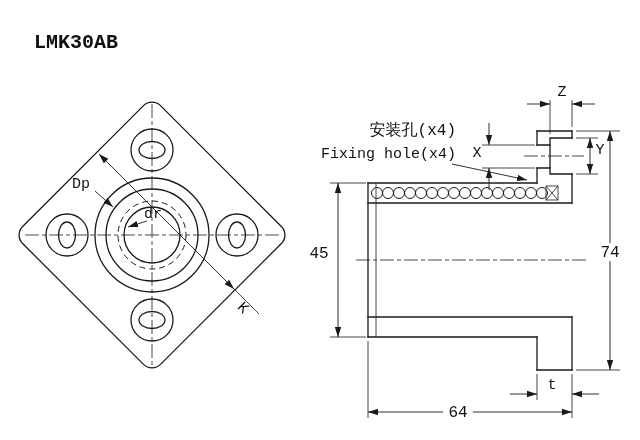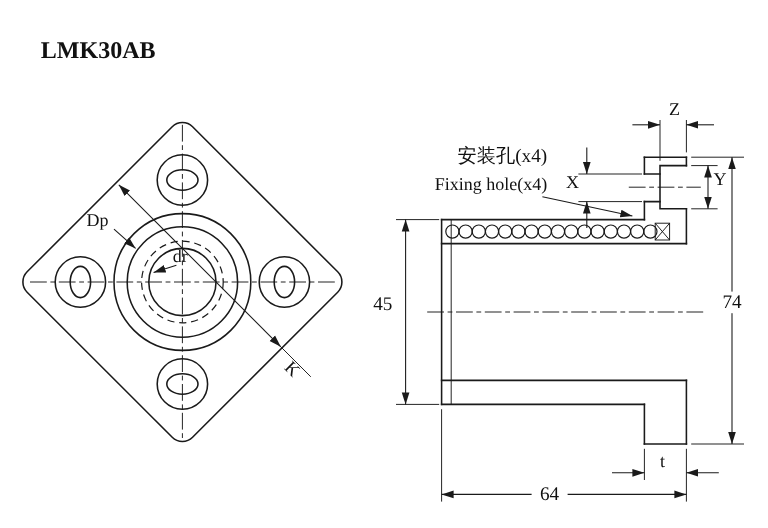--- a/index.html
+++ b/index.html
@@ -1,18 +1,18 @@
 <!DOCTYPE html>
 <html><head>
 <meta charset="utf-8">
 <style>
   html,body{margin:0;padding:0;background:#ffffff;}
   #stage{
     position:relative;width:640px;height:440px;background:#ffffff;overflow:hidden;
-    font-family:Liberation Serif, serif;
+    font-family:Liberation Mono, monospace;
   }
   svg{display:block;}
   .ol{stroke:#1a1a1a;stroke-width:1.3;fill:none;stroke-linecap:square;}
   .thin{stroke:#1a1a1a;stroke-width:0.8;fill:none;}
   .dim{stroke:#1a1a1a;stroke-width:0.9;fill:none;}
   .cl{stroke:#1a1a1a;stroke-width:0.8;fill:none;stroke-dasharray:14 3 4 3;}
   .hid{stroke:#1a1a1a;stroke-width:1;fill:none;stroke-dasharray:6 4;}
   .lbl{fill:#111111;font-size:15px;}
   .lbl-big{fill:#111111;font-size:16px;}
   .ttl{fill:#111111;font-size:20px;font-weight:bold;}

